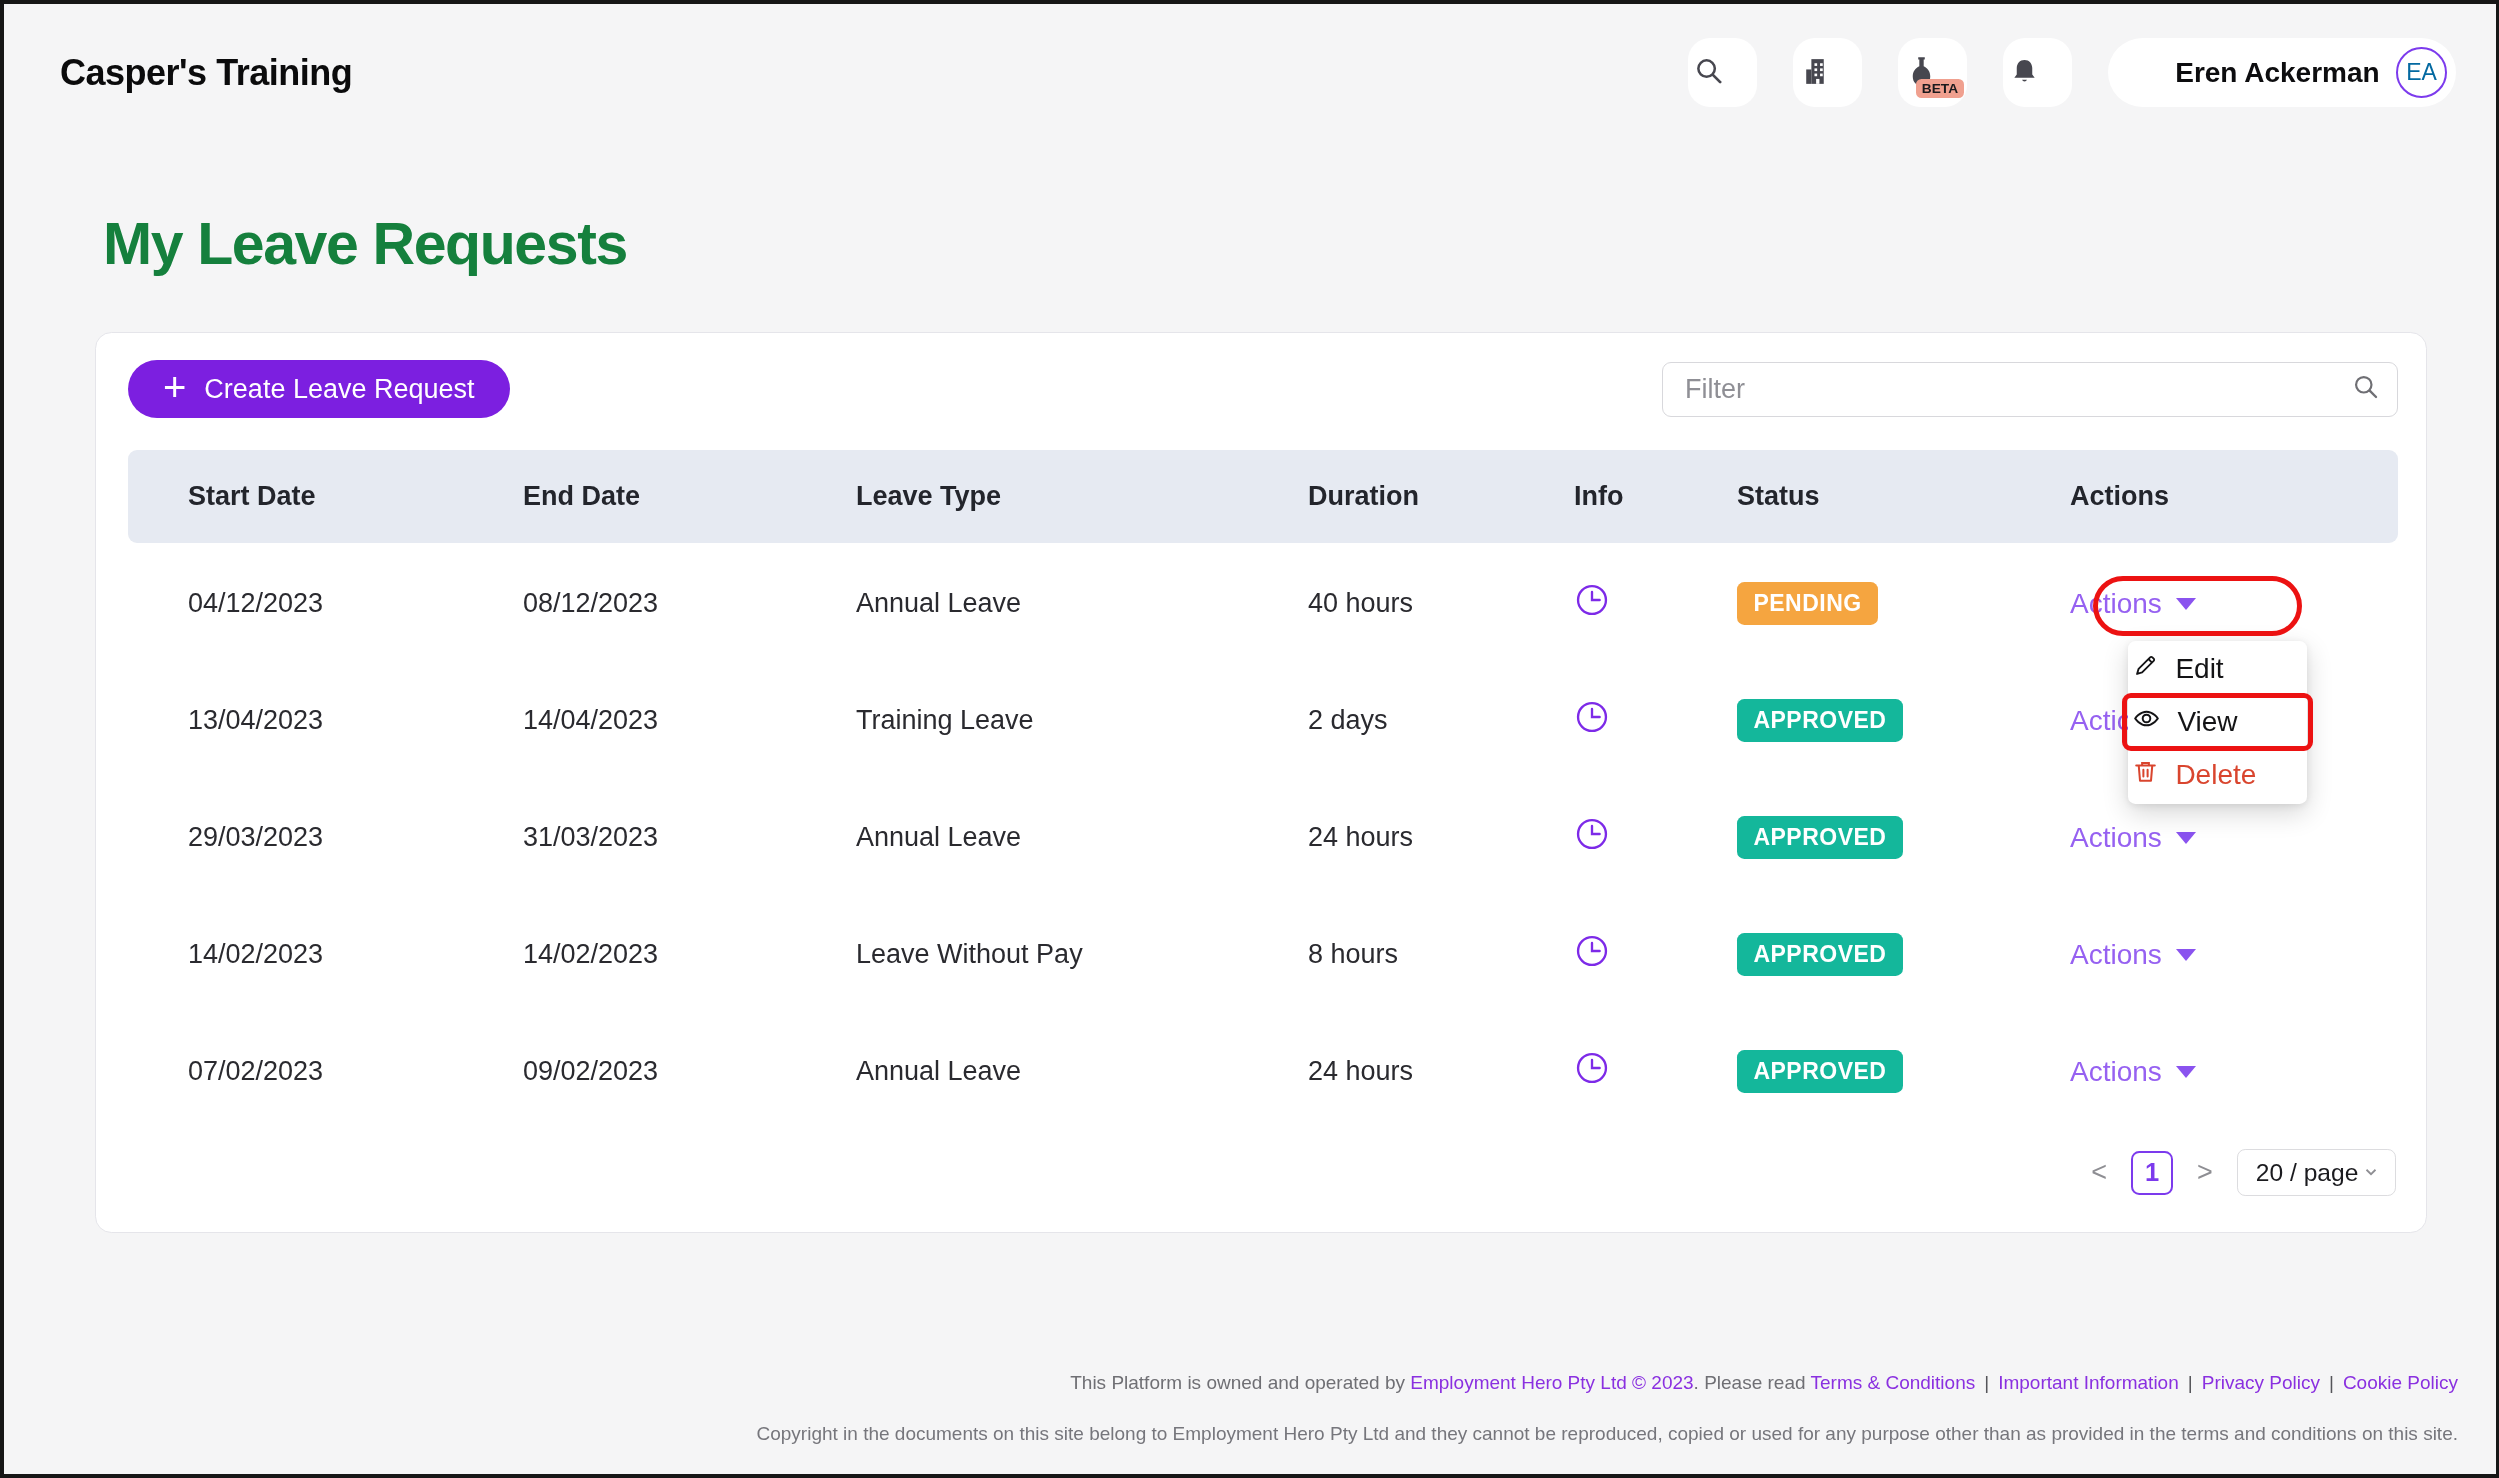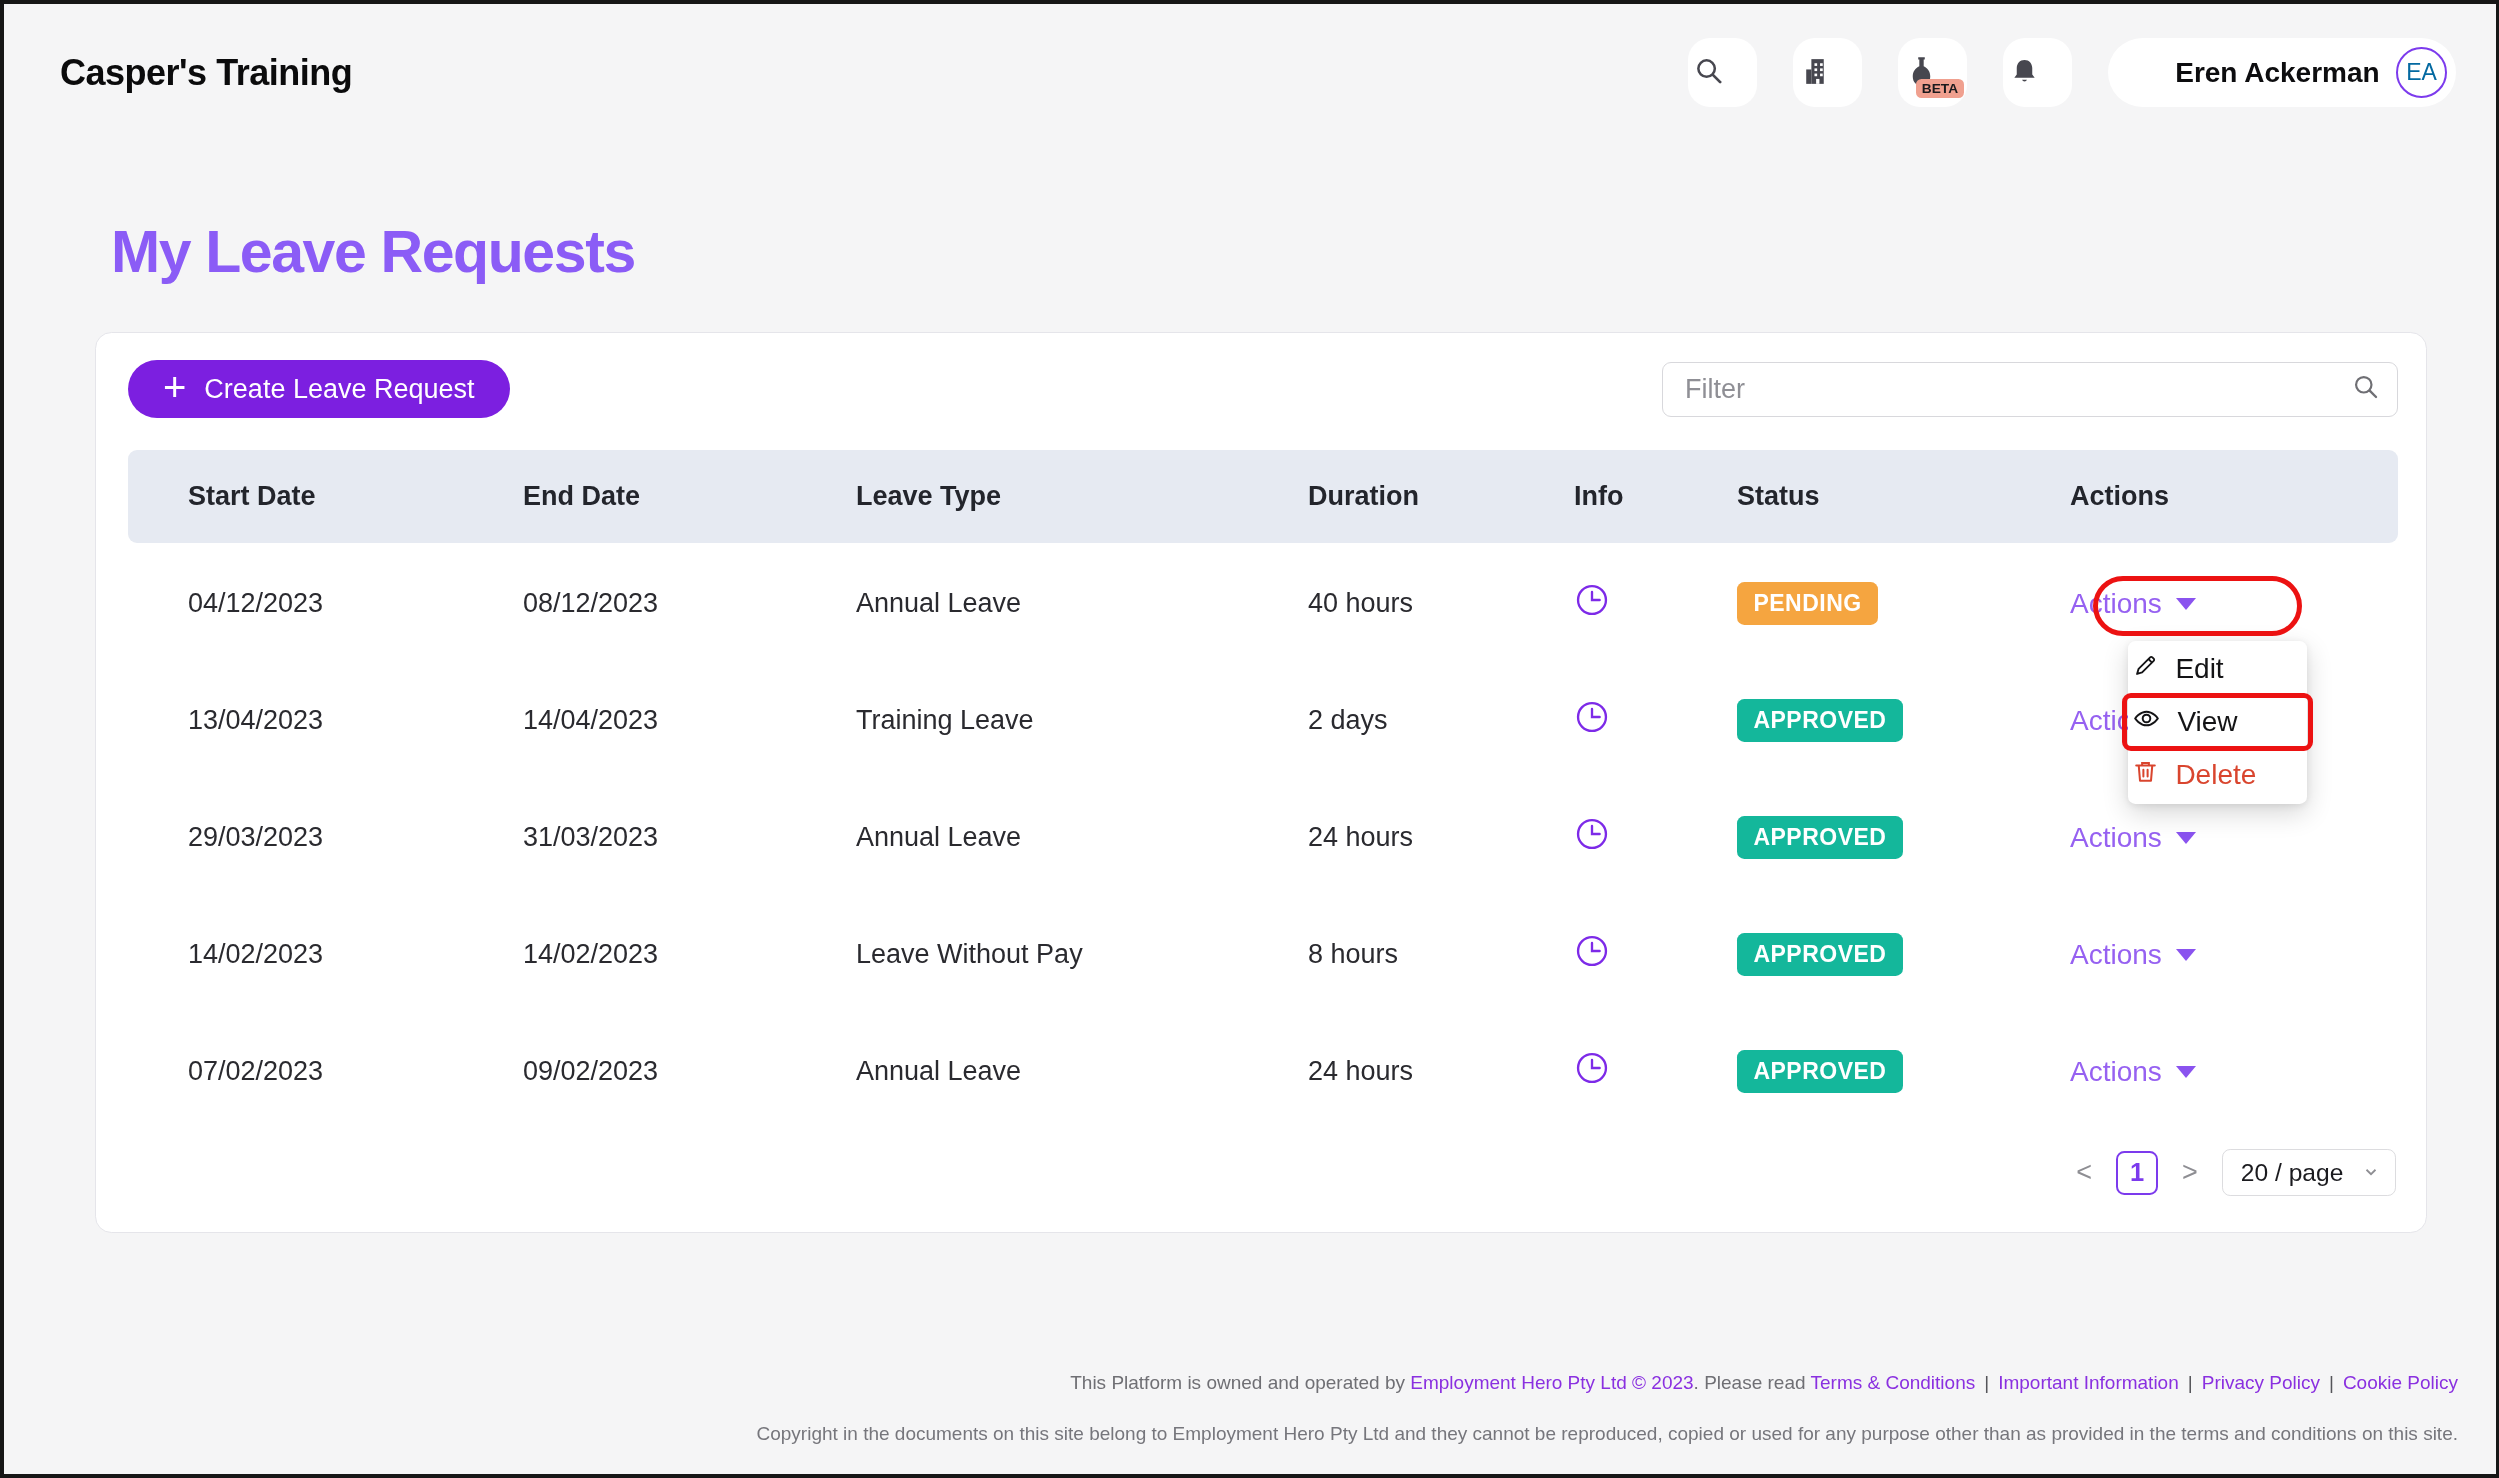--- a/index.html
+++ b/index.html
@@ -12,21 +12,21 @@
   
   .topbar{position:absolute;top:0;left:0;right:0;height:137px;display:flex;align-items:center;padding:0 40px 0 56px;gap:24px;}
   .app-title{font-size:36px;font-weight:800;color:#0b0b0c;letter-spacing:-0.5px;}
   .topbar-right{margin-left:auto;display:flex;align-items:center;}
   .icon-btn{position:relative;width:69px;height:69px;border-radius:22px;background:#fff;border:none;margin-left:36px;display:flex;align-items:center;cursor:pointer;}
   .beta-chip{position:absolute;right:3.6px;bottom:9px;background:#f0a08f;color:#1a1a1d;font-size:13.7px;font-weight:700;padding:2.7px 5.5px;border-radius:5.5px;line-height:1;}
   .user-pill{height:69px;border-radius:35px;background:#fff;display:flex;align-items:center;gap:16.4px;padding:0 9px 0 27px;margin-left:36px;cursor:pointer;}
   .user-name{font-size:28px;font-weight:700;color:#0d0d0f;margin-left:40px;}
   .avatar{width:51px;height:51px;border-radius:50%;border:2.7px solid #7c3aed;color:#0369a1;font-size:23px;display:flex;align-items:center;justify-content:center;}
   
-  .page-title{position:absolute;left:91px;top:198px;margin:16px;font-size:59px;font-weight:800;letter-spacing:-1.4px;color:#8b5cf6;text-align:right;}
+  .page-title{position:absolute;left:91px;top:198px;margin:8px;font-size:59px;font-weight:800;letter-spacing:-1.4px;color:#15803d;text-align:right;}
   .card{position:absolute;left:91px;top:328px;width:2332px;height:901px;background:#fff;border:1.8px solid #e5e5ea;border-radius:16.4px;}
   .toolbar{position:absolute;top:27px;left:32px;right:28px;display:flex;justify-content:space-between;align-items:center;}
   .create-btn{height:58px;border:none;border-radius:29px;background:#7c1fe0;color:#fff;font-size:27px;display:flex;align-items:center;gap:18px;padding:0 35px;cursor:pointer;font-family:inherit;}
   .plus-glyph{font-size:40px;font-weight:300;line-height:0;margin-top:-3.6px;}
   .filter-box{width:736px;height:55px;border:1.8px solid #d8d8dc;border-radius:9px;background:#fff;display:flex;align-items:center;padding:0 16.4px 0 20px;}
   .filter-box input{flex:1;border:none;outline:none;font-size:27px;color:#333;font-family:inherit;background:transparent;}
   .filter-box input::placeholder{color:#8f8f95;}
   
   .tgrid{display:grid;grid-template-columns:335px 333px 452px 266px 163px 333px auto;padding-left:60px;align-items:center;}
   .thead{position:absolute;top:117px;left:32px;width:2270px;height:93px;background:#e6eaf2;border-radius:9px;font-size:27px;font-weight:700;color:#23252c;}
@@ -34,21 +34,21 @@
   .trow{height:117px;font-size:27px;color:#2a2a2f;}
   .badge{display:inline-block;padding:8.2px 16.4px;border-radius:7.3px;color:#fff;font-weight:700;font-size:23px;letter-spacing:0.5px;}
   .badge.pending{background:#f5a540;}
   .badge.approved{background:#14b79b;}
   .actions-link{display:inline-flex;align-items:center;gap:14.6px;color:#9661f1;font-size:28px;cursor:pointer;}
   .caret{width:0;height:0;border-left:10px solid transparent;border-right:10px solid transparent;border-top:12.7px solid #8a53ef;}
   
   .pagination{position:absolute;right:30px;bottom:36px;display:flex;align-items:center;gap:24px;}
   .pg-arrow{font-size:27px;color:#8e8e93;cursor:pointer;}
   .pg-current{width:42px;height:44px;border:2.7px solid #7c3aed;border-radius:8.2px;color:#7c3aed;font-weight:700;font-size:25.5px;display:flex;align-items:center;justify-content:center;cursor:pointer;}
-  .pg-size{height:47px;border:1.8px solid #dcdcdf;border-radius:8.2px;padding:0 14.6px 0 18px;display:flex;align-items:center;gap:19px;color:#1b1b1f;font-size:24.6px;background:#fff;cursor:pointer;}
+  .pg-size{height:47px;border:1.8px solid #dcdcdf;border-radius:8.2px;padding:0 14.6px 0 18px;display:flex;align-items:center;gap:4px;color:#1b1b1f;font-size:24.6px;background:#fff;cursor:pointer;}
   
   .annot-oval{position:absolute;left:2089px;top:572px;width:209px;height:60px;border:5.5px solid #ec1212;border-radius:36px;z-index:7;pointer-events:none;}
   .menu{position:absolute;left:2124px;top:637px;width:179px;background:#fff;border-radius:7.3px;padding:1.8px 0;z-index:6;box-shadow:0 9px 27px rgba(0,0,0,0.16),0 1.8px 7.3px rgba(0,0,0,0.08);}
   .menu-item{position:relative;height:53px;display:flex;align-items:center;gap:16.4px;padding:0 4px;font-size:28px;color:#141416;cursor:pointer;}
   .menu-item.delete{color:#d9452e;}
   .view-highlight{position:absolute;left:-6.4px;right:-6.4px;top:-2.7px;bottom:-2.7px;border:5.5px solid #ec1212;border-radius:9px;pointer-events:none;}
   
   .footer-line1{position:absolute;right:38px;top:1368px;font-size:19px;color:#6f6f74;white-space:nowrap;}
   .footer-line2{position:absolute;right:38px;top:1419px;font-size:19px;color:#76767c;white-space:nowrap;}
   .flink{color:#8a30e0;cursor:pointer;}

